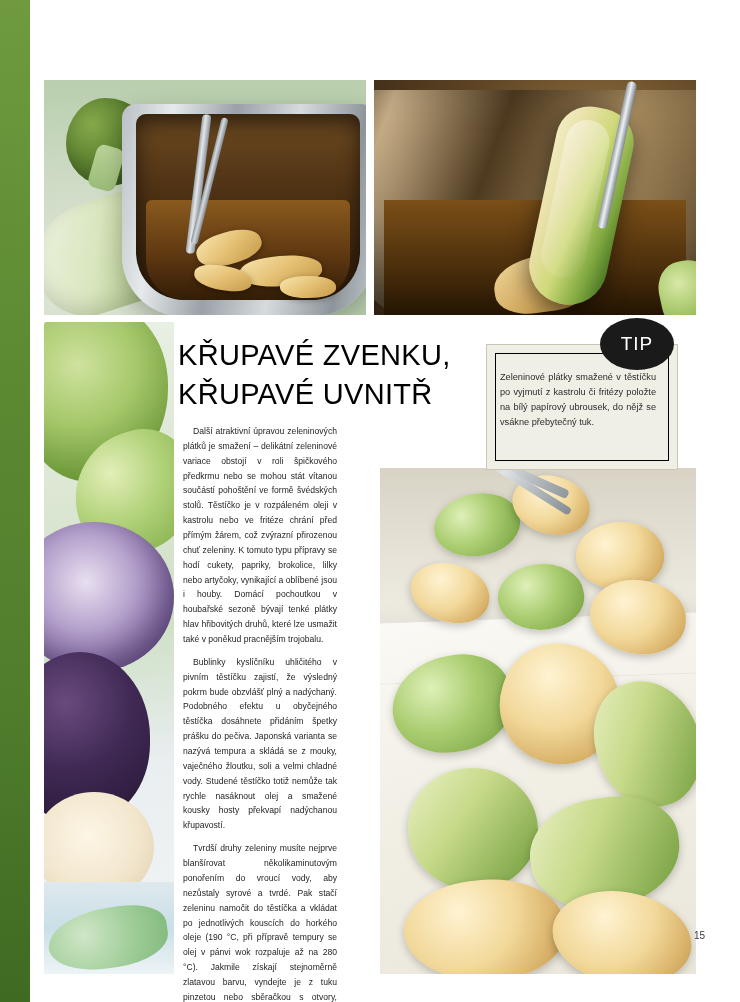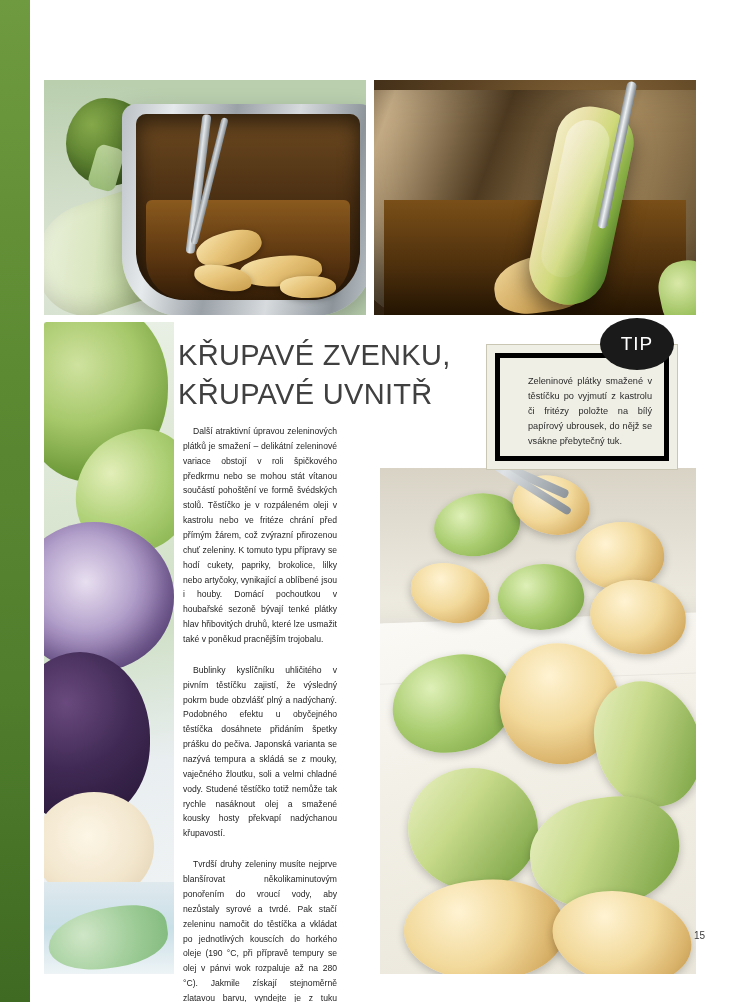--- a/index.html
+++ b/index.html
@@ -334,21 +334,21 @@
     transform: rotate(32deg);
     border-radius: 4px;
   }
 
   
   .headline {
     position: absolute;
     left: 178px;
     top: 336px;
     width: 300px;
-    color: #404040;
+    color: #000000;
     font-family: "Liberation Sans", sans-serif;
     font-weight: 400;
     font-size: 29px;
     line-height: 1.36;
     letter-spacing: 0.3px;
   }
   .headline .l2 { display: block; }
 
   
   .tip-badge {
@@ -373,22 +373,22 @@
     left: 486px;
     top: 344px;
     width: 190px;
     height: 124px;
     background: #f0efe6;
     border: 1px solid #c9c6b4;
   }
   .tip-box-inner {
     position: absolute;
     left: 8px; top: 8px; right: 8px; bottom: 8px;
-    border: 5px solid #000000;
-    padding: 16px 12px 10px 28px;
+    border: 1px solid #000000;
+    padding: 16px 12px 10px 4px;
     box-sizing: border-box;
   }
   .tip-text {
     font-size: 9.2px;
     line-height: 1.62;
     color: #2b2b2b;
     text-align: justify;
     font-family: "Liberation Sans", sans-serif;
   }
 
@@ -401,21 +401,21 @@
     font-size: 8.6px;
     line-height: 1.73;
     color: #1e1e1e;
     text-align: justify;
     font-family: "Liberation Sans", sans-serif;
   }
   .body-col p {
     margin: 0 0 0 0;
     text-indent: 10px;
   }
-  .body-col p + p { margin-top: 16px; }
+  .body-col p + p { margin-top: 8px; }
 
   
   .page-number {
     position: absolute;
     left: 694px;
     top: 930px;
     font-size: 10px;
     color: #3a3a3a;
     font-family: "Liberation Sans", sans-serif;
   }

